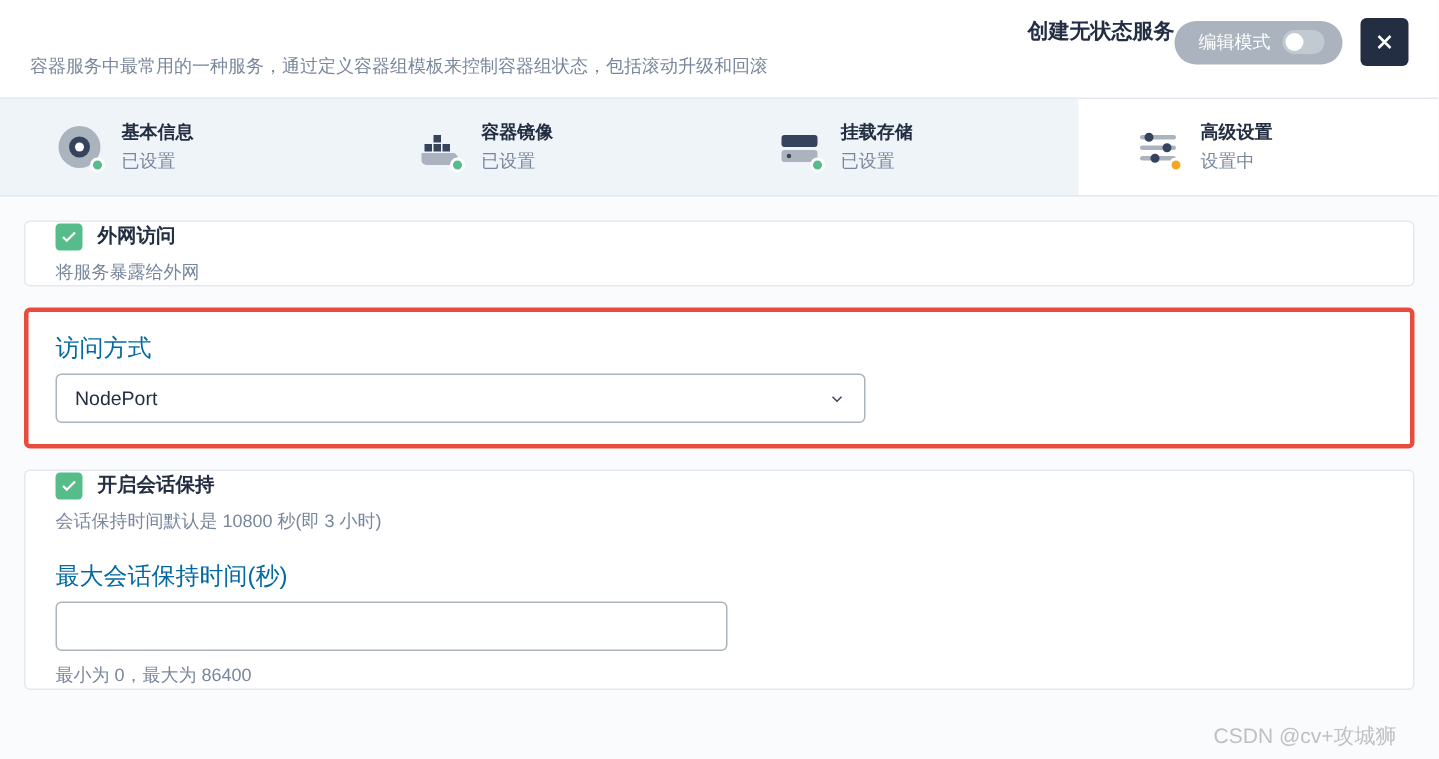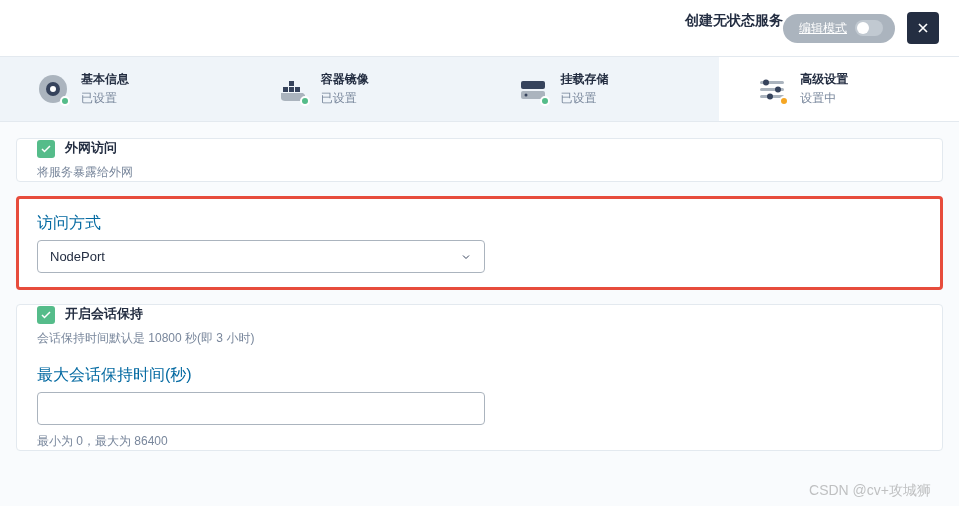--- a/index.html
+++ b/index.html
@@ -4,21 +4,21 @@
   <style>
     * { margin: 0; padding: 0; box-sizing: border-box; font-family: -apple-system, BlinkMacSystemFont, "Segoe UI", "PingFang SC", "Microsoft YaHei", sans-serif; }
     body { background: #f9fbfd; width: 959px; height: 506px; overflow: hidden; position: relative; }
     
     .header { background: #fff; padding: 12px 20px; display: flex; align-items: flex-start; justify-content: space-between; border-bottom: 1px solid #e3e9ef; }
     .header-left { flex: 1; }
     .page-title { font-size: 14px; font-weight: 600; color: #242e42; margin-bottom: 6px; text-align: right; }
     .page-subtitle { font-size: 12px; color: #79879c; }
     .header-right { display: flex; align-items: center; gap: 12px; }
     .edit-toggle { display: flex; align-items: center; gap: 8px; background: #abb4be; border-radius: 16px; padding: 6px 12px 6px 16px; cursor: pointer; }
-    .edit-toggle-label { font-size: 12px; color: #fff; text-decoration: underline; }
+    .edit-toggle-label { font-size: 12px; color: #fff; }
     .switch { width: 28px; height: 16px; background: #c1c9d1; border-radius: 8px; position: relative; }
     .switch::after { content: ""; position: absolute; left: 2px; top: 2px; width: 12px; height: 12px; background: #fff; border-radius: 50%; }
     .close-btn { width: 32px; height: 32px; background: #242e42; border-radius: 4px; display: flex; align-items: center; justify-content: center; cursor: pointer; color: #fff; font-size: 18px; }
     
     .steps { display: flex; background: #eff4f9; border-bottom: 1px solid #e3e9ef; }
     .step { flex: 1; display: flex; align-items: center; gap: 12px; padding: 14px 37px; }
     .step.active { background: #fff; }
     .step-icon { width: 32px; height: 32px; border-radius: 50%; display: flex; align-items: center; justify-content: center; position: relative; flex-shrink: 0; }
     .step-text { display: flex; flex-direction: column; gap: 2px; }
     .step-title { font-size: 12px; font-weight: 600; color: #242e42; }
@@ -29,37 +29,38 @@
     .content { padding: 16px; }
     .card { background: #fff; border: 1px solid #e3e9ef; border-radius: 4px; padding: 0 20px; margin-bottom: 14px; }
     .card.highlighted { border: 3px solid #e74c3c; padding: 14px 18px; }
     .card-header { display: flex; align-items: flex-start; gap: 10px; margin-bottom: 6px; }
     .checkbox { width: 18px; height: 18px; border-radius: 3px; background: #55bc8a; display: flex; align-items: center; justify-content: center; flex-shrink: 0; margin-top: 1px; }
     .checkbox svg { width: 12px; height: 12px; }
     .card-title { font-size: 13px; font-weight: 600; color: #242e42; }
     .card-desc { font-size: 12px; color: #79879c; }
     
     .field-label { font-size: 16px; color: #0369a1; margin-bottom: 6px; }
-    .select { display: flex; align-items: center; justify-content: space-between; border: 1px solid #abb4be; border-radius: 4px; padding: 8px 12px; width: 448px; background: #fff; cursor: pointer; }
+    .select { display: flex; align-items: center; justify-content: space-between; border: 1px solid #abb4be; border-radius: 4px; padding: 8px 12px; width: 540px; background: #fff; cursor: pointer; }
     .select-value { font-size: 13px; color: #242e42; }
     .chevron { width: 12px; height: 12px; }
     
     .input { border: 1px solid #abb4be; border-radius: 4px; padding: 8px 12px; width: 448px; font-size: 13px; background: #fff; }
     .hint { font-size: 12px; color: #79879c; margin-top: 8px; }
     
     .field-group { margin-top: 18px; }
     
     .watermark { position: absolute; bottom: 6px; right: 28px; color: rgba(120,120,120,0.45); font-size: 14px; }
   </style>
 </head>
 <body>
 
 <div class="header">
   <div class="header-left">
     <div class="page-title">创建无状态服务</div>
+    <div class="page-subtitle">容器服务中最常用的一种服务，通过定义容器组模板来控制容器组状态，包括滚动升级和回滚</div>
   </div>
   <div class="header-right">
     <div class="edit-toggle">
       <span class="edit-toggle-label">编辑模式</span>
       <div class="switch"></div>
     </div>
     <div class="close-btn">
       <svg viewBox="0 0 24 24" width="16" height="16" fill="none" stroke="currentColor" stroke-width="2.5">
           <path d="M18 6L6 18M6 6l12 12"></path>
         </svg>

